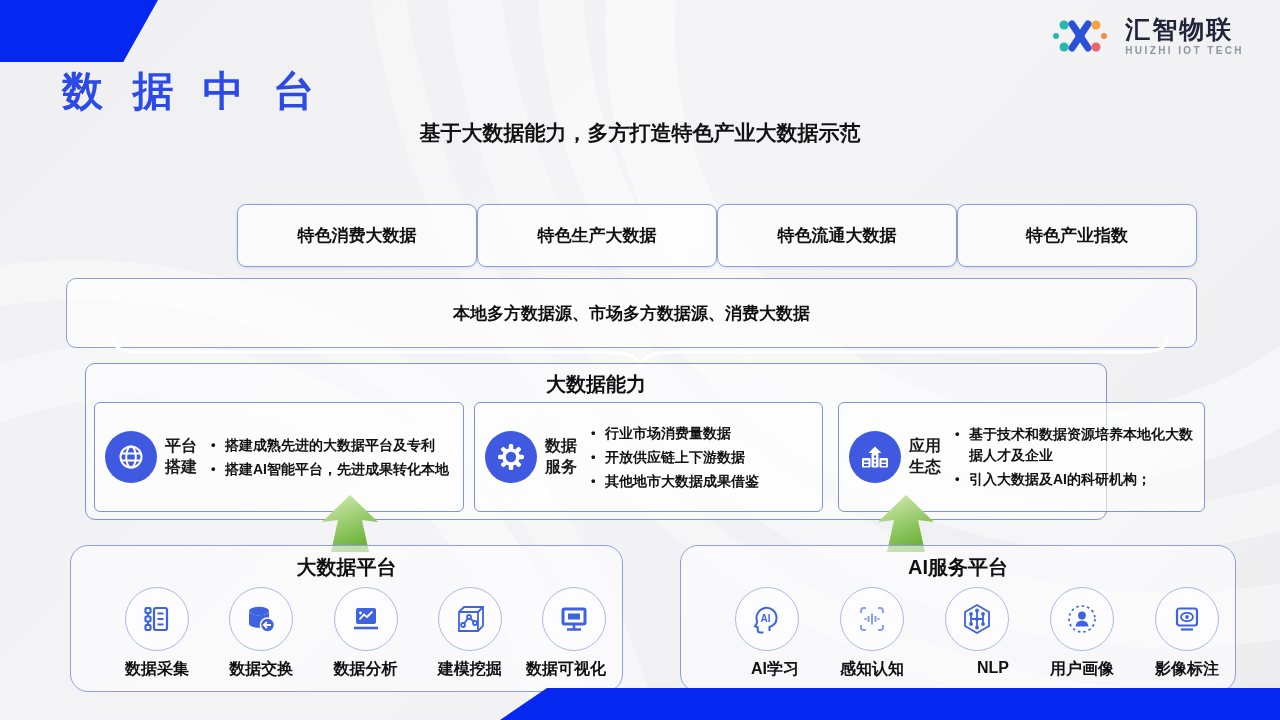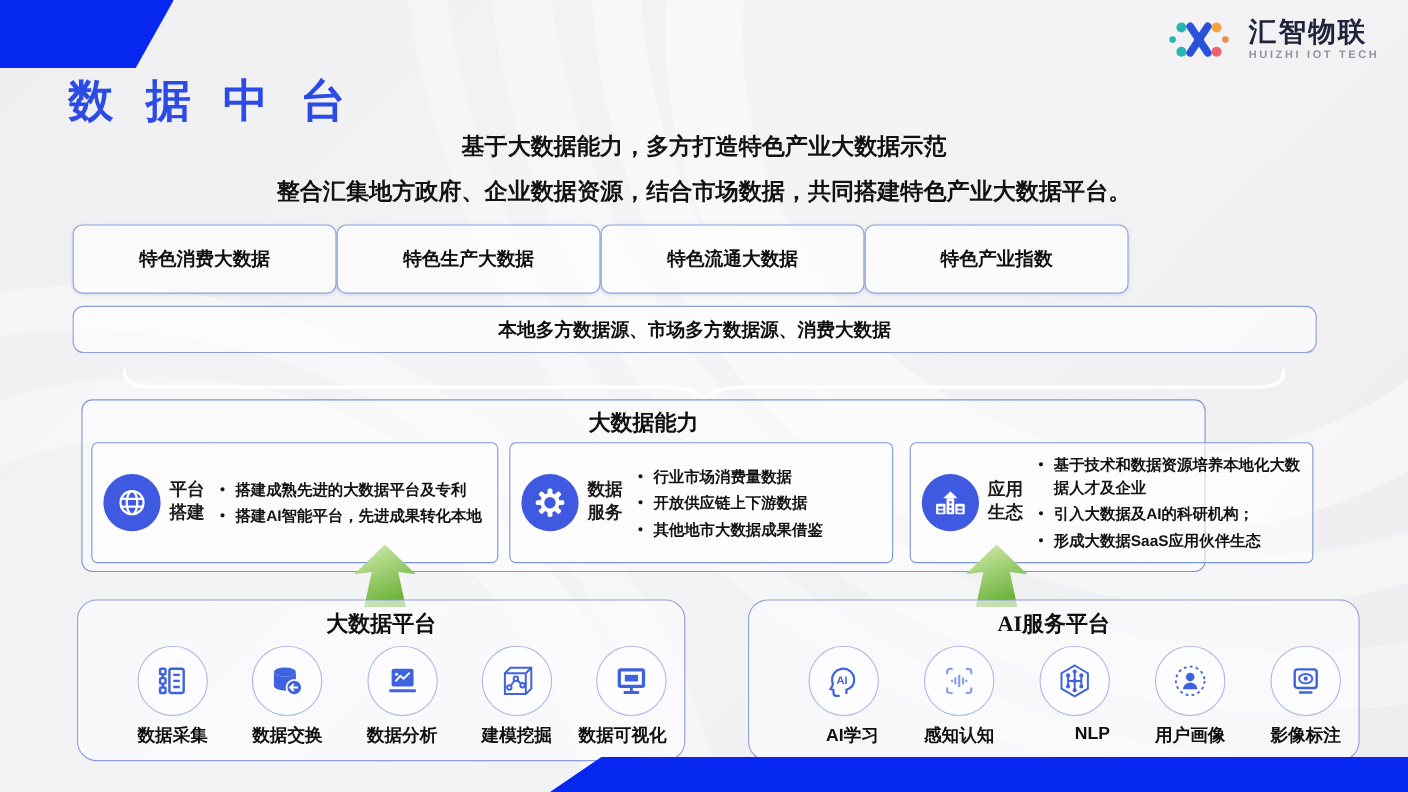--- a/index.html
+++ b/index.html
@@ -4,41 +4,41 @@
 <style>
   html,body{margin:0;padding:0;}
   body{font-family:"Liberation Sans","DejaVu Sans",sans-serif;background:#d8d8dc;}
   .slide{position:relative;width:1280px;height:720px;overflow:hidden;
          background:linear-gradient(135deg,#efeff1 0%,#f4f4f6 45%,#ededf0 100%);}
   .bg-swirls{position:absolute;left:0;top:0;width:1280px;height:720px;pointer-events:none;}
   
   .corner{position:absolute;left:0;top:0;width:158px;height:62px;background:#0627ef;
           clip-path:polygon(0 0,100% 0,78% 100%,0 100%);}
   
-  .logo{position:absolute;top:13px;right:26px;display:flex;align-items:center;gap:16px;}
+  .logo{position:absolute;top:13px;right:36px;display:flex;align-items:center;gap:16px;}
   .logo-cn{font-size:25px;font-weight:700;color:#20243a;letter-spacing:2px;line-height:1.05;}
   .logo-en{font-size:10px;color:#8f959e;letter-spacing:2.4px;margin-top:3px;font-weight:700;}
   
   .page-title{position:absolute;left:62px;top:64px;font-size:41px;font-weight:800;color:#2b4ae6;letter-spacing:9px;}
   .page-subtitle{position:absolute;left:64px;top:107px;font-size:20px;font-weight:600;color:#a9bfe4;letter-spacing:2px;word-spacing:11px;}
   
   .intro{position:absolute;left:0;top:119px;width:1280px;text-align:center;color:#121212;}
   .intro .l1{font-size:21px;font-weight:800;}
   .intro .l2{font-size:21px;font-weight:800;margin-top:13px;}
   
-  .chip-row{position:absolute;left:66px;top:204px;width:1131px;display:flex;justify-content:flex-start;}
+  .chip-row{position:absolute;left:66px;top:204px;width:1131px;display:flex;justify-content:flex-end;}
   .chip{width:240px;height:63px;box-sizing:border-box;background:rgba(255,255,255,.62);
         border:1px solid #8c9fdb;border-radius:9px;display:flex;align-items:center;justify-content:center;
         font-size:17px;font-weight:800;color:#101010;box-shadow:0 1px 3px rgba(80,100,180,.18);}
-  .source-box{position:absolute;left:66px;top:278px;width:1131px;height:43px;box-sizing:border-box;
+  .source-box{position:absolute;left:66px;top:278px;width:1131px;height:70px;box-sizing:border-box;
         background:rgba(255,255,255,.62);border:1px solid #8c9fdb;border-radius:10px;
         display:flex;align-items:center;justify-content:center;font-size:17px;font-weight:800;color:#101010;}
   .brace{position:absolute;left:105px;top:333px;}
   
-  .capability{position:absolute;left:74px;top:363px;width:1022px;height:157px;box-sizing:border-box;
+  .capability{position:absolute;left:85px;top:363px;width:1022px;height:157px;box-sizing:border-box;
         border:1px solid #8094d2;border-radius:10px;background:rgba(253,253,255,.5);}
   .cap-title{text-align:center;font-size:20px;font-weight:800;color:#101010;margin-top:7px;}
   .cap-card{position:absolute;top:38px;height:110px;box-sizing:border-box;border:1px solid #7d95d6;border-radius:6px;
         background:rgba(255,255,255,.6);display:flex;align-items:center;padding:0 10px;}
   .cap-card.c0{left:8px;width:370px;}
   .cap-card.c1{left:388px;width:349px;}
   .cap-card.c2{left:752px;width:367px;}
   .cap-icon{width:52px;height:52px;border-radius:50%;background:#3f5ae0;flex:0 0 auto;
         display:flex;align-items:center;justify-content:center;}
   .cap-label{width:36px;margin:0 9px 0 8px;font-size:16px;font-weight:600;color:#1a1a1a;line-height:1.3;}
@@ -47,21 +47,21 @@
   .cap-bullets li::before{content:"\2022";position:absolute;left:1px;top:0;font-size:13px;}
   
   .arrow{position:absolute;width:56px;height:57px;}
   .arrow.a0{left:322px;top:495px;}
   .arrow.a1{left:878px;top:495px;}
   
   .platform{position:absolute;top:545px;height:147px;box-sizing:border-box;border:1px solid #8c9fdb;
         border-radius:18px;background:rgba(253,253,255,.6);}
   .platform.left{left:70px;width:553px;}
   .platform.right{left:680px;width:556px;}
-  .plat-title{text-align:center;font-size:20px;font-weight:800;color:#101010;margin-top:8px;font-family:Liberation Serif, serif;}
+  .plat-title{text-align:center;font-size:20px;font-weight:800;color:#101010;margin-top:8px;}
   .plat-row{display:flex;justify-content:space-between;padding:6px 16px 0 16px;}
   .plat-item{display:flex;flex-direction:column;align-items:flex-end;width:102px;}
   .plat-circle{width:62px;height:62px;border-radius:50%;background:#fdfdff;border:1px solid #a9b9e8;
         display:flex;align-items:center;justify-content:center;}
   .plat-label{margin-top:8px;font-size:16px;font-weight:800;color:#101010;white-space:nowrap;}
   
   .bottom-bar{position:absolute;left:500px;top:688px;width:780px;height:32px;background:#0627ef;
         clip-path:polygon(47px 0,100% 0,100% 100%,0 100%);}
 </style>
 </head>
@@ -101,21 +101,20 @@
     <div>
       <div class="logo-cn">汇智物联</div>
       <div class="logo-en">HUIZHI IOT TECH</div>
     </div>
   </div>
 
   <div class="page-title">数 据 中 台</div>
 
   <div class="intro">
     <div class="l1">基于大数据能力，多方打造特色产业大数据示范</div>
-    <div class="l2">整合汇集地方政府、企业数据资源，结合市场数据，共同搭建特色产业大数据平台。</div>
   </div>
 
   <div class="chip-row">
     <div class="chip">特色消费大数据</div>
     <div class="chip">特色生产大数据</div>
     <div class="chip">特色流通大数据</div>
     <div class="chip">特色产业指数</div>
   </div>
 
   <div class="source-box">本地多方数据源、市场多方数据源、消费大数据</div>
@@ -185,21 +184,20 @@
             <rect x="5" y="23" width="4.5" height="2"></rect>
             <rect x="22.5" y="19.5" width="4.5" height="2"></rect>
             <rect x="22.5" y="23" width="4.5" height="2"></rect>
           </g>
         </svg>
       </div>
       <div class="cap-label">应用生态</div>
       <ul class="cap-bullets">
         <li>基于技术和数据资源培养本地化大数据人才及企业</li>
         <li>引入大数据及AI的科研机构；</li>
-        <li>形成大数据SaaS应用伙伴生态</li>
       </ul>
     </div>
   </div>
 
   <svg class="arrow a0" viewBox="0 0 56 57">
     <defs>
       <linearGradient id="ag0" x1="0" y1="0" x2="0.4" y2="1">
         <stop offset="0" stop-color="#d6edb4"></stop>
           <stop offset="1" stop-color="#6cb239"></stop>
       </linearGradient>

